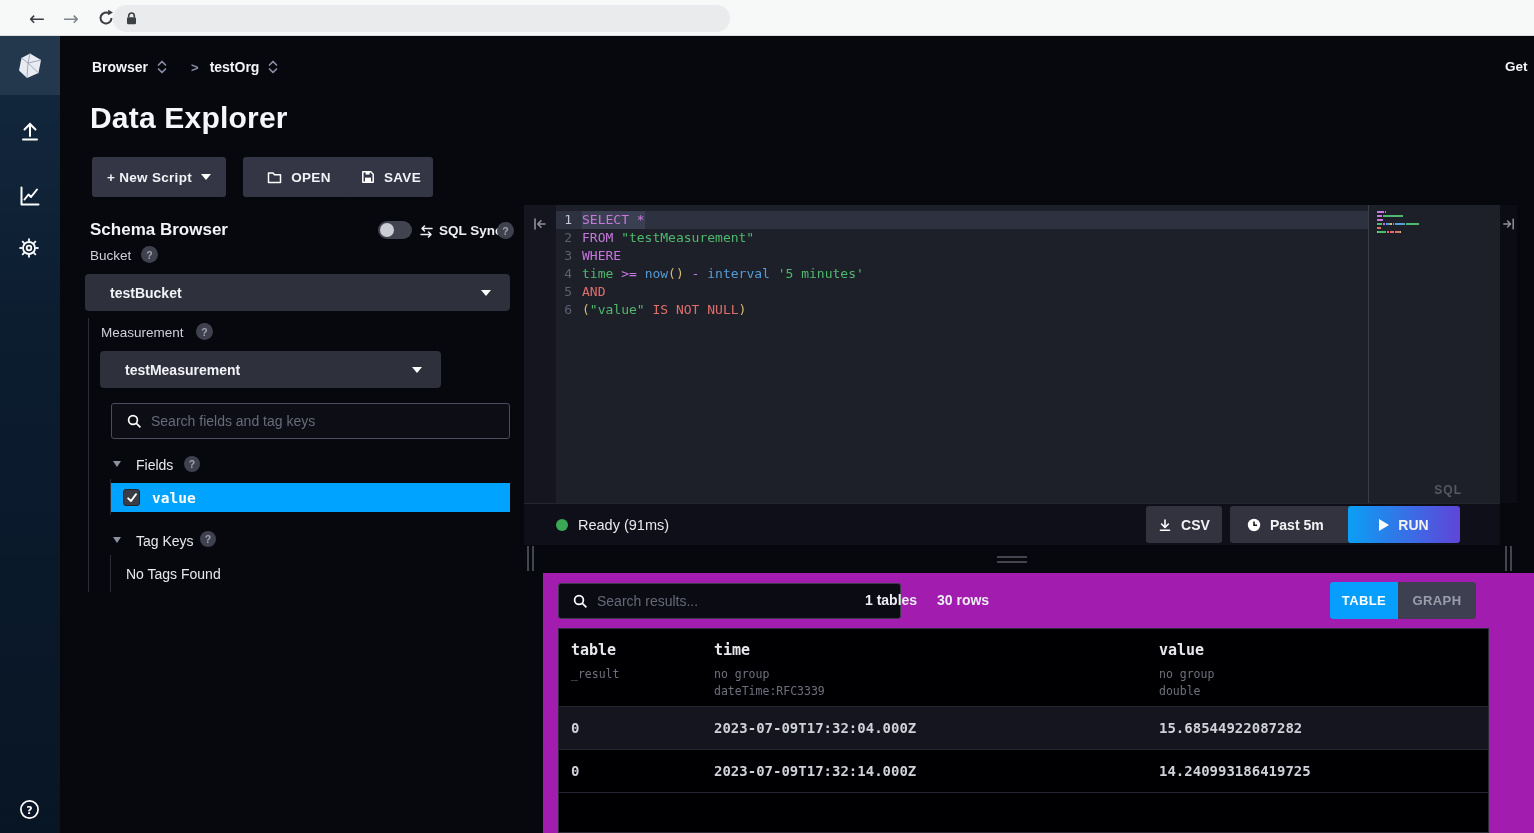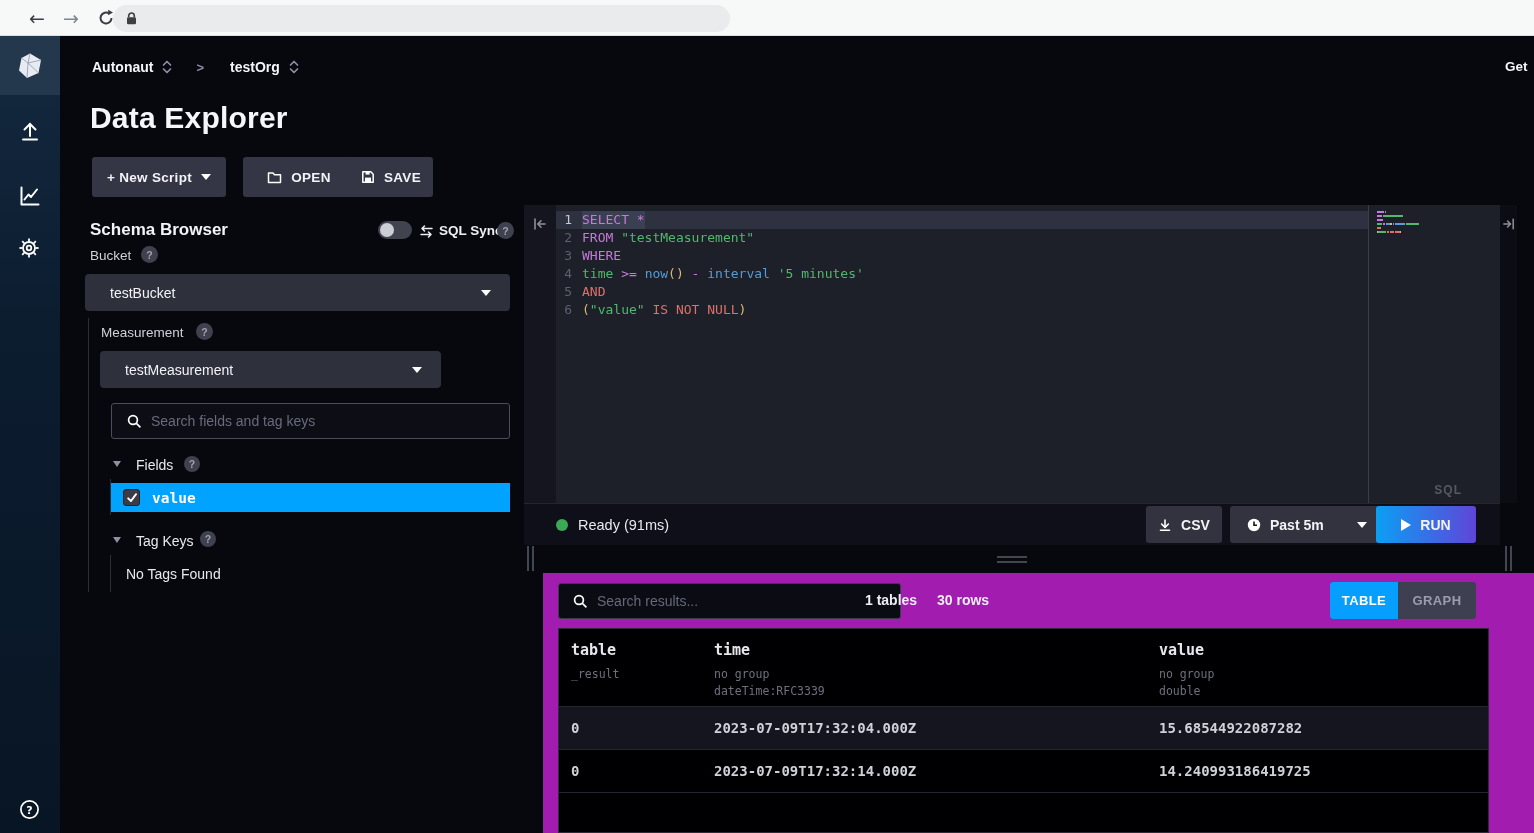--- a/index.html
+++ b/index.html
@@ -35,21 +35,21 @@
   .caret{width:0;height:0;border-left:5px solid transparent;border-right:5px solid transparent;border-top:6px solid #fff}
 
   
   .schema-title{position:absolute;left:90px;top:220px;font-size:17px;font-weight:bold;color:#f2f3f7}
   .toggle{position:absolute;left:378px;top:221px;width:34px;height:18px;background:#41434f;border-radius:10px;cursor:pointer}
   .toggle-knob{position:absolute;left:2px;top:2px;width:14px;height:14px;border-radius:50%;background:#ccced6}
   .sync-label{position:absolute;left:439px;top:223px;font-size:13.5px;font-weight:bold;color:#eceef2}
   .qicon{position:absolute;width:17px;height:17px;border-radius:50%;background:#3f414e;color:#a0a3af;font-size:10.5px;font-weight:bold;display:flex;align-items:center;justify-content:center;cursor:pointer}
   .field-label{position:absolute;font-size:13.5px;color:#cfd1da}
   .dropdown{position:absolute;height:37px;background:#2e303c;border-radius:4px;display:flex;align-items:center;cursor:pointer}
-  .dropdown .dd-text{color:#f2f3f7;font-weight:normal;font-size:14px;margin-left:25px}
+  .dropdown .dd-text{color:#f2f3f7;font-weight:bold;font-size:14px;margin-left:25px}
   .dropdown .caret{position:absolute;right:19px}
   .guide{position:absolute;width:1px;background:#2c2d38}
   .search-box{position:absolute;left:111px;top:403px;width:399px;height:36px;border:1px solid #4b4d5c;border-radius:3px;background:#0c0d15;display:flex;align-items:center}
   .search-box input,.rsearch input{background:transparent;border:none;outline:none;color:#e8e9ee;font-size:14px;font-weight:normal;font-family:"Liberation Sans",sans-serif;width:75%}
   .search-box input::placeholder{color:#676b7a}
   .tree-caret{position:absolute;width:0;height:0;border-left:4.5px solid transparent;border-right:4.5px solid transparent;border-top:6px solid #8d92a3;cursor:pointer}
   .tree-label{position:absolute;font-size:14px;color:#e8e9ee}
   .value-row{position:absolute;left:111px;top:483px;width:399px;height:29px;background:#00a3ff;display:flex;align-items:center;cursor:pointer}
   .checkbox{width:17px;height:17px;margin-left:12px;background:#3a3c46;border:1px solid #23242c;border-radius:3px;display:flex;align-items:center;justify-content:center}
   .value-label{margin-left:12px;font-family:"DejaVu Sans Mono",monospace;font-weight:bold;font-size:14.5px;color:#fff}
@@ -160,29 +160,29 @@
         <line x1="16.7" y1="7.3" x2="18.8" y2="5.2"></line>
     </g>
   </svg>
   <svg class="help-ic" viewBox="0 0 21 21">
     <circle cx="10.5" cy="10.5" r="8.6" stroke="#fff" stroke-width="1.7" fill="none"></circle>
     <text x="10.5" y="14.6" text-anchor="middle" font-family="DejaVu Sans" font-size="11" font-weight="bold" fill="#fff">?</text>
   </svg>
 </div>
 
 <div class="crumb" style="left:92px">
-  <span class="crumb-name">Autonaut</span>
+  <span class="crumb-name">Browser</span>
   <svg class="sort-ic" width="10" height="16" viewBox="0 0 10 16">
     <g stroke="#8a8fa5" stroke-width="1.7" fill="none" stroke-linecap="round" stroke-linejoin="round">
       <polyline points="1.5,6 5,2.5 8.5,6"></polyline>
         <polyline points="1.5,10 5,13.5 8.5,10"></polyline>
     </g>
   </svg>
   <span class="crumb-sep" style="margin-left:24px">&gt;</span>
-  <span class="crumb-name" style="margin-left:26px">testOrg</span>
+  <span class="crumb-name" style="margin-left:11px">testOrg</span>
   <svg class="sort-ic" width="10" height="16" viewBox="0 0 10 16">
     <g stroke="#8a8fa5" stroke-width="1.7" fill="none" stroke-linecap="round" stroke-linejoin="round">
       <polyline points="1.5,6 5,2.5 8.5,6"></polyline>
         <polyline points="1.5,10 5,13.5 8.5,10"></polyline>
     </g>
   </svg>
 </div>
 <span class="get-label">Get</span>
 
 <h1 class="page-title">Data Explorer</h1>
@@ -312,21 +312,21 @@
     <span>CSV</span>
   </div>
   <div class="sb-btn" style="left:706px;width:153px;justify-content:flex-start;padding-left:17px">
     <svg width="14" height="14" viewBox="0 0 14 14">
       <circle cx="7" cy="7" r="6.2" fill="#fff"></circle>
         <path d="M7 3.6 V7.3 H10" stroke="#14151e" stroke-width="1.6" fill="none"></path>
     </svg>
     <span>Past 5m</span>
     <span class="caret" style="position:absolute;right:16px"></span>
   </div>
-  <div class="sb-btn run-btn" style="left:852px;width:100px">
+  <div class="sb-btn run-btn" style="left:824px;width:112px">
     <svg width="10" height="12" viewBox="0 0 10 12">
         <polygon points="0,0 10,6 0,12" fill="#fff"></polygon>
       </svg>
     <span>RUN</span>
   </div>
 </div>
 
 <div class="hline" style="left:997px;top:556px"></div>
 <div class="hline" style="left:997px;top:561px"></div>
 <div class="vline" style="left:527px;top:546px"></div>

